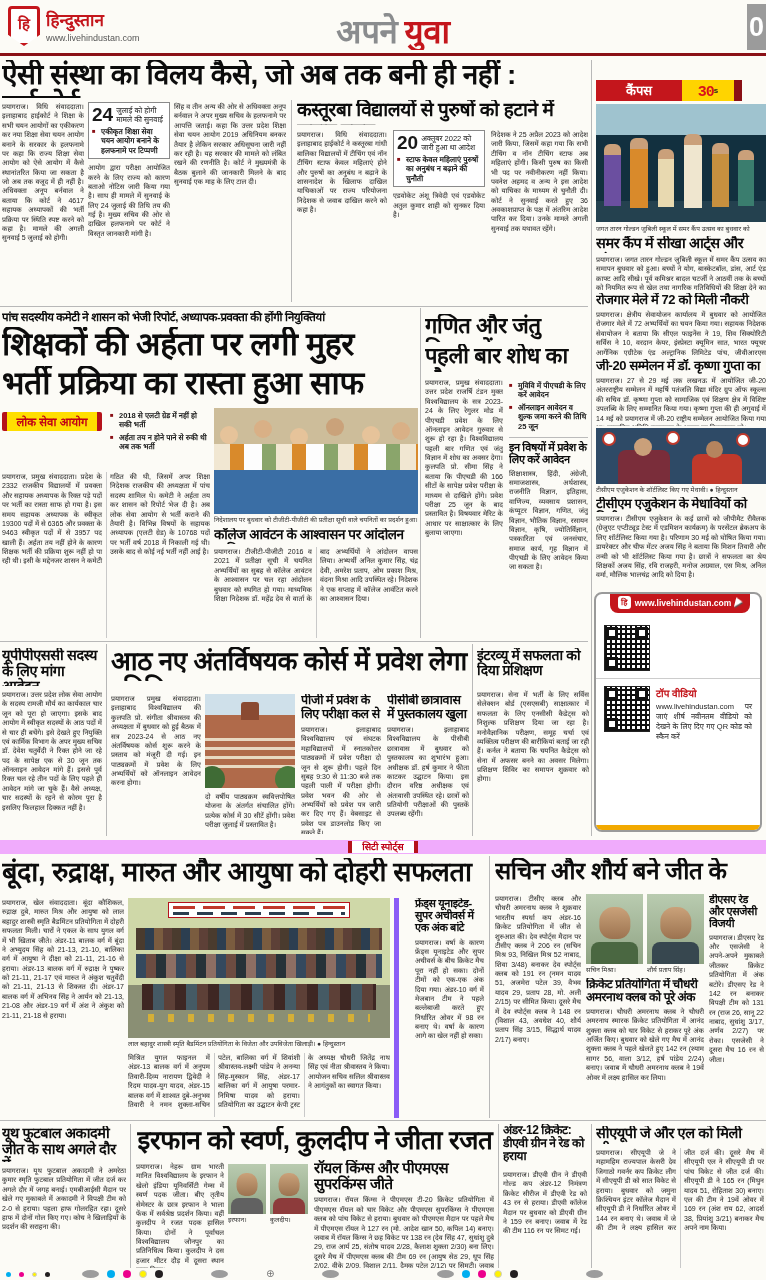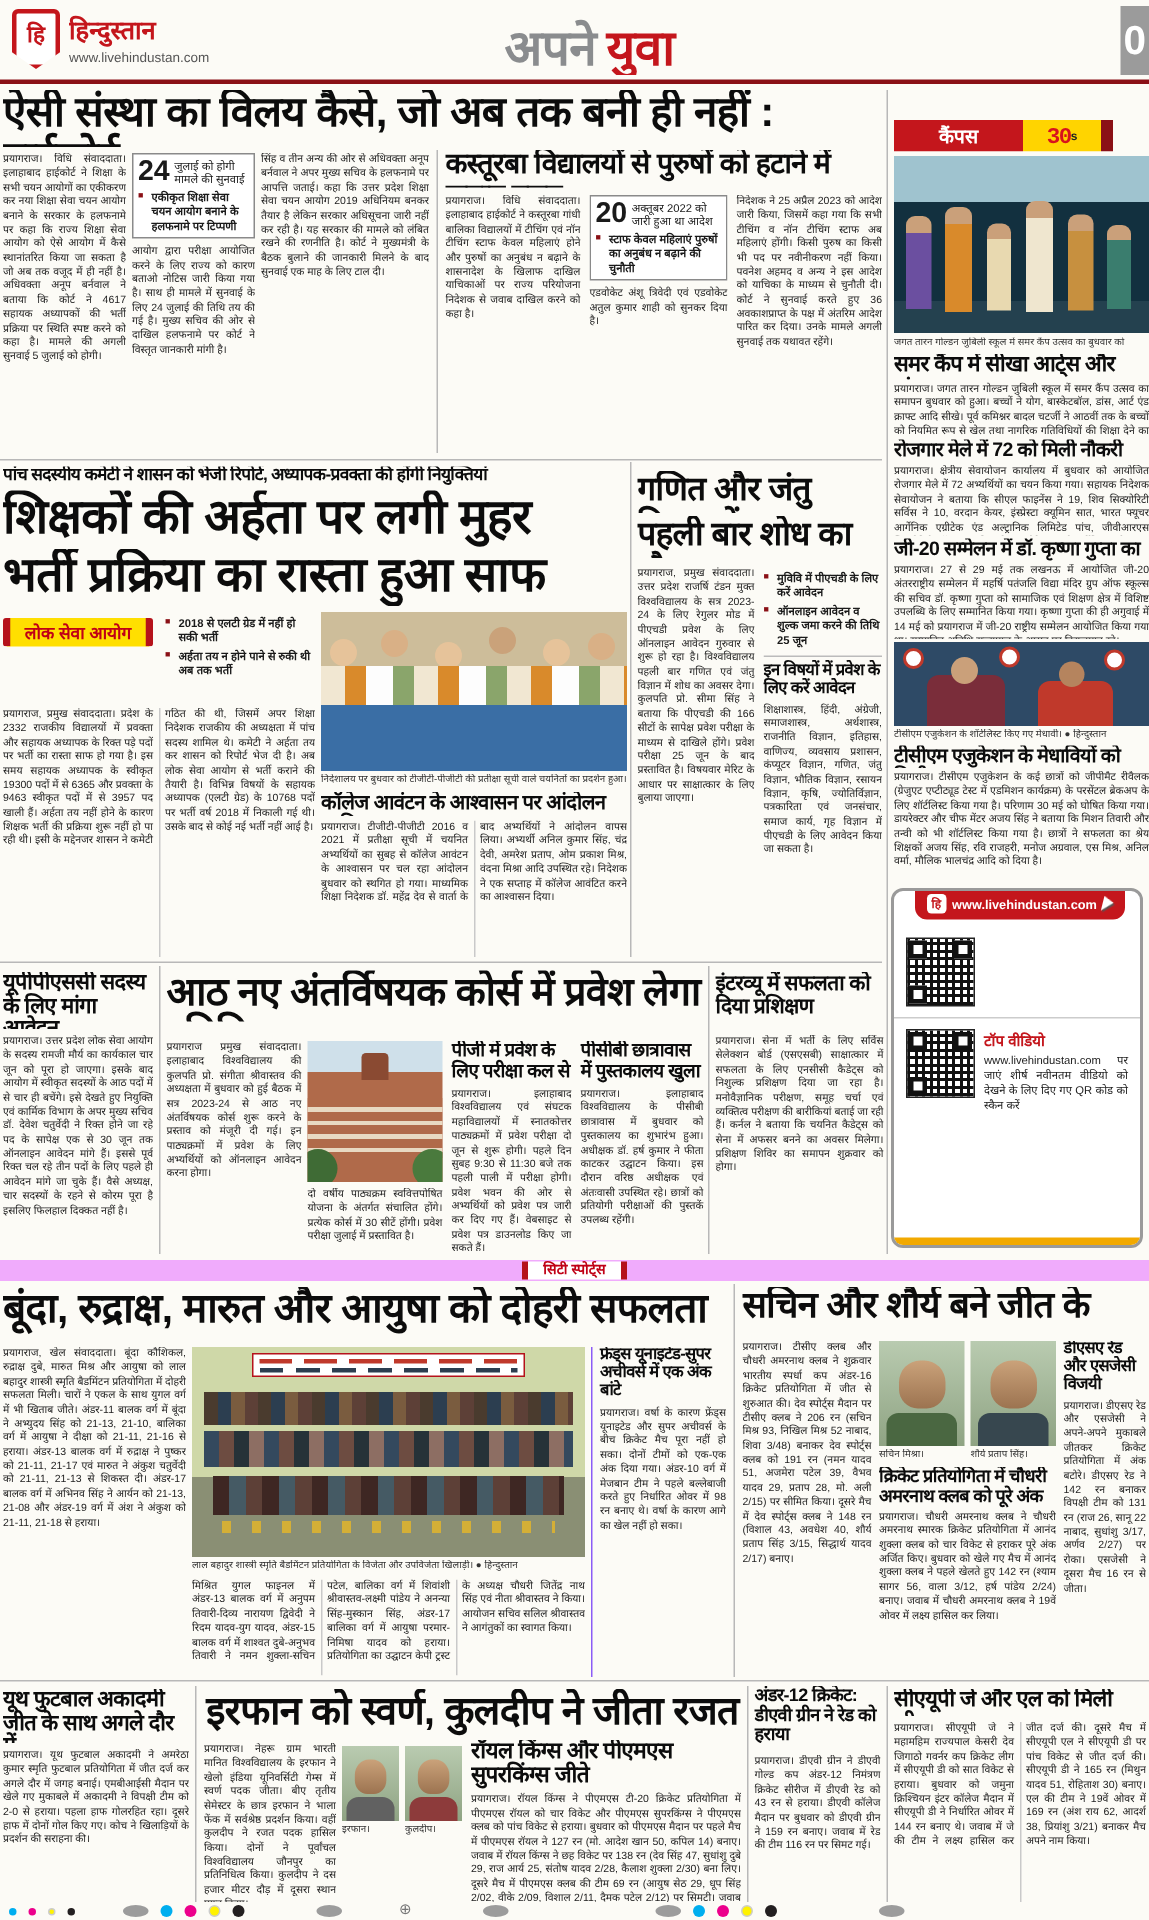--- a/index.html
+++ b/index.html
@@ -245,21 +245,21 @@
       <div style="margin:0 4px;height:3px;background:repeating-linear-gradient(90deg,#2c3e50 0 16px,transparent 16px 24px)"></div>
     </div>
     <div style="position:absolute;left:8px;top:30px;width:246px;height:22px;background:repeating-linear-gradient(90deg,#4a3b2e 0 9px,#2c3e50 9px 18px,#7a5c3f 18px 27px,#5d4037 27px 36px)"></div>
     <div style="position:absolute;left:8px;top:56px;width:246px;height:24px;background:repeating-linear-gradient(90deg,#34495e 0 10px,#6d4c41 10px 20px,#263238 20px 30px,#8d6e63 30px 40px)"></div>
     <div style="position:absolute;left:14px;top:86px;width:234px;height:26px;background:repeating-linear-gradient(90deg,#3e2723 0 11px,#455a64 11px 22px,#5d4037 22px 33px)"></div>
     <div style="position:absolute;left:20px;top:116px;width:222px;height:8px;background:repeating-linear-gradient(90deg,#d4af37 0 6px,transparent 6px 20px)"></div>
   </div>
   <div class="abs cap" style="left:128px;top:1040px;width:262px;height:9px">लाल बहादुर शास्त्री स्मृति बैडमिंटन प्रतियोगिता के विजेता और उपविजेता खिलाड़ी। ● हिन्दुस्तान</div>
   <div class="abs bt c3" style="left:128px;top:1053px;width:262px;height:64px">मिश्रित युगल फाइनल में अंडर-13 बालक वर्ग में अनुपम तिवारी-दिव्य नारायण द्विवेदी ने रिदम यादव-युग यादव, अंडर-15 बालक वर्ग में शाश्वत दुबे-अनुभव तिवारी ने नमन शुक्ला-सचिन पटेल, बालिका वर्ग में शिवांशी श्रीवास्तव-लक्ष्मी पांडेय ने अनन्या सिंह-मुस्कान सिंह, अंडर-17 बालिका वर्ग में आयुषा परमार-निमिषा यादव को हराया। प्रतियोगिता का उद्घाटन केपी ट्रस्ट के अध्यक्ष चौधरी जितेंद्र नाथ सिंह एवं नीता श्रीवास्तव ने किया। आयोजन सचिव सलिल श्रीवास्तव ने आगंतुकों का स्वागत किया।</div>
 
-  <div class="abs" style="left:394px;top:898px;width:90px;height:220px;border-left:1px solid #8b5cf6;padding-left:5px">
+  <div class="abs" style="left:394px;top:898px;width:90px;height:220px;border-left:5px solid #8b5cf6;padding-left:16px">
     <div class="hl" style="font-size:11px">फ्रेंड्स यूनाइटेड-सुपर अचीवर्स में एक अंक बांटे</div>
     <div class="bt" style="margin-top:4px">प्रयागराज। वर्षा के कारण फ्रेंड्स यूनाइटेड और सुपर अचीवर्स के बीच क्रिकेट मैच पूरा नहीं हो सका। दोनों टीमों को एक-एक अंक दिया गया। अंडर-10 वर्ग में मेजबान टीम ने पहले बल्लेबाजी करते हुए निर्धारित ओवर में 98 रन बनाए थे। वर्षा के कारण आगे का खेल नहीं हो सका।</div>
   </div>
 
   <div class="vr" style="left:489px;top:856px;height:262px"></div>
 
   <div class="abs hl" style="left:495px;top:858px;width:269px;height:30px;font-size:24px">सचिन और शौर्य बने जीत के नायक</div>
   <div class="abs bt" style="left:495px;top:894px;width:86px;height:224px">प्रयागराज। टीसीए क्लब और चौधरी अमरनाथ क्लब ने शुक्रवार भारतीय स्पर्धा कप अंडर-16 क्रिकेट प्रतियोगिता में जीत से शुरुआत की। देव स्पोर्ट्स मैदान पर टीसीए क्लब ने 206 रन (सचिन मिश्र 93, निखिल मिश्र 52 नाबाद, शिवा 3/48) बनाकर देव स्पोर्ट्स क्लब को 191 रन (नमन यादव 51, अजमेरा पटेल 39, वैभव यादव 29, प्रताप 28, मो. अली 2/15) पर सीमित किया। दूसरे मैच में देव स्पोर्ट्स क्लब ने 148 रन (विशाल 43, अवधेश 40, शौर्य प्रताप सिंह 3/15, सिद्धार्थ यादव 2/17) बनाए।</div>
 
   <div class="port" style="left:586px;top:894px;width:57px;height:70px">

